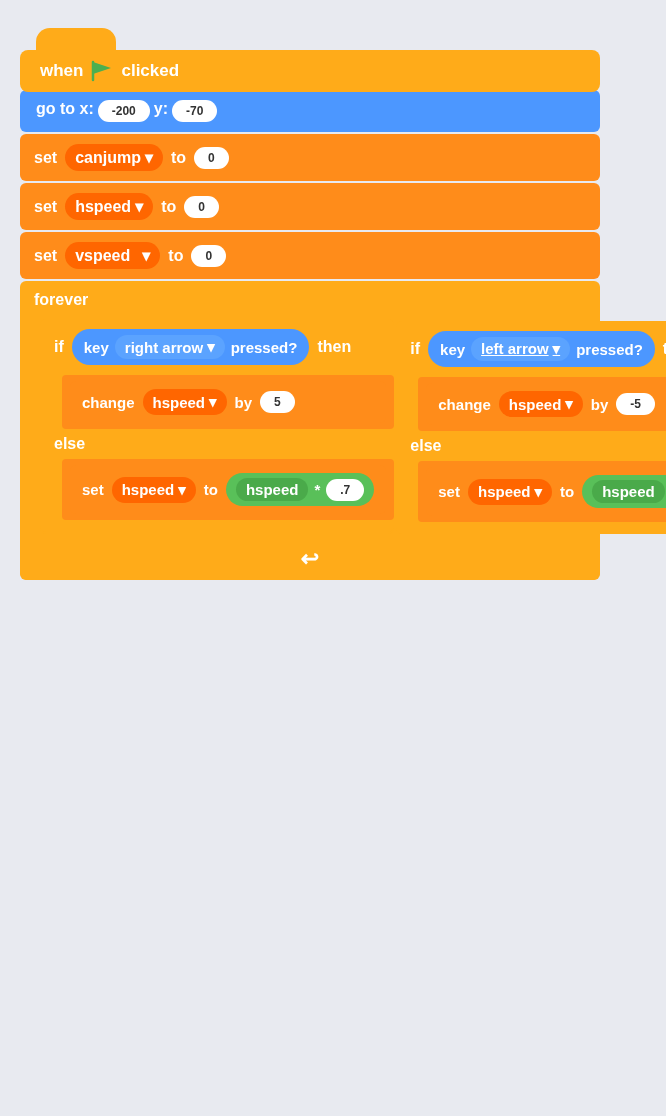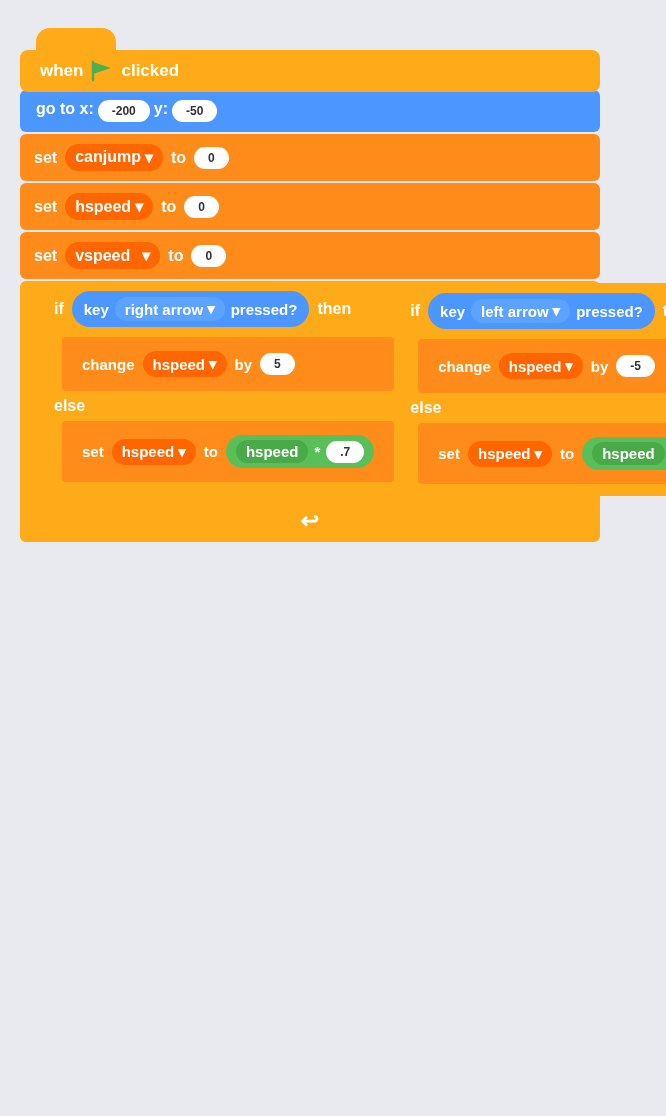--- a/index.html
+++ b/index.html
@@ -67,26 +67,26 @@
           <line x1="2" y1="2" x2="2" y2="20" stroke="#4caf50" stroke-width="2.5" stroke-linecap="round"></line>
         </svg>
         <span>clicked</span>
       </div>
     </div>
 
     <div style="background:#4c97ff; border-radius:6px; padding:10px 16px; display:flex; align-items:flex-start; gap:4px; color:white; font-size:16px; margin-top:-2px;">
       <span>go to x:</span>
       <span class="value-pill">-200</span>
       <span>y:</span>
-      <span class="value-pill">-50</span>
+      <span class="value-pill">-70</span>
     </div>
 
     <div style="background:#ff8c1a; border-radius:6px; padding:10px 14px; display:flex; align-items:center; gap:8px; color:white; font-size:16px; margin-top:2px;">
       <span>set</span>
-      <span style="background:#ff6600; border-radius:20px; padding:4px 10px; color:white; display:inline-flex; align-items:flex-start; gap:4px;">
+      <span style="background:#ff6600; border-radius:20px; padding:4px 10px; color:white; display:inline-flex; align-items:center; gap:4px;">
         <span>canjump</span>
         <span>▾</span>
       </span>
       <span>to</span>
       <span class="value-pill">0</span>
     </div>
 
     <div style="background:#ff8c1a; border-radius:6px; padding:10px 14px; display:flex; align-items:center; gap:8px; color:white; font-size:16px; margin-top:2px;">
       <span>set</span>
       <span style="background:#ff6600; border-radius:20px; padding:4px 10px; color:white; display:inline-flex; align-items:center; gap:4px;">
@@ -102,20 +102,23 @@
       <span style="background:#ff6600; border-radius:20px; padding:4px 10px; color:white; display:inline-flex; align-items:center; gap:12px;">
         <span>vspeed</span>
         <span>▾</span>
       </span>
       <span>to</span>
       <span class="value-pill">0</span>
     </div>
 
     <div style="background:#ffab19; border-radius:6px; margin-top:2px;">
 
+      <div style="padding:10px 14px; color:white; font-size:16px;">
+        <span>forever</span>
+      </div>
 
       <div style="margin-left:20px; display:flex; flex-direction:row; gap:2px; padding-bottom:4px;">
 
         <div style="background:#ffab19; border-radius:6px;">
 
           <div style="display:flex; align-items:center; gap:8px; padding:10px 14px; flex-wrap:wrap;">
             <span style="color:white;">if</span>
 
             <span style="background:#4c97ff; border-radius:20px; padding:6px 12px; color:white; display:inline-flex; align-items:center; gap:6px; font-size:15px;">
               <span>key</span>
@@ -164,21 +167,21 @@
           <div style="height:12px; background:#ffab19; border-radius:0 0 6px 6px;"></div>
         </div>
 
         <div style="background:#ffab19; border-radius:6px; margin-top:2px;">
 
           <div style="display:flex; align-items:center; gap:8px; padding:10px 14px; flex-wrap:wrap;">
             <span style="color:white;">if</span>
 
             <span style="background:#4c97ff; border-radius:20px; padding:6px 12px; color:white; display:inline-flex; align-items:center; gap:6px; font-size:15px;">
               <span>key</span>
-              <span style="background:#5ba3ff; border-radius:14px; padding:3px 10px; color:white; display:inline-flex; align-items:center; gap:4px;">
+              <span style="background:#5ba3ff; border-radius:14px; padding:3px 10px; color:white; display:inline-flex; align-items:flex-start; gap:4px;text-decoration:underline;">
                 <span>left arrow</span>
                 <span>▾</span>
               </span>
               <span>pressed?</span>
             </span>
             <span style="color:white;">then</span>
           </div>
 
           <div style="margin-left:22px; background:#ff8c1a; border-radius:4px; padding:6px 8px;">
             <div style="background:#ff8c1a; border-radius:6px; padding:8px 12px; display:flex; align-items:center; gap:8px; color:white; font-size:15px;">

